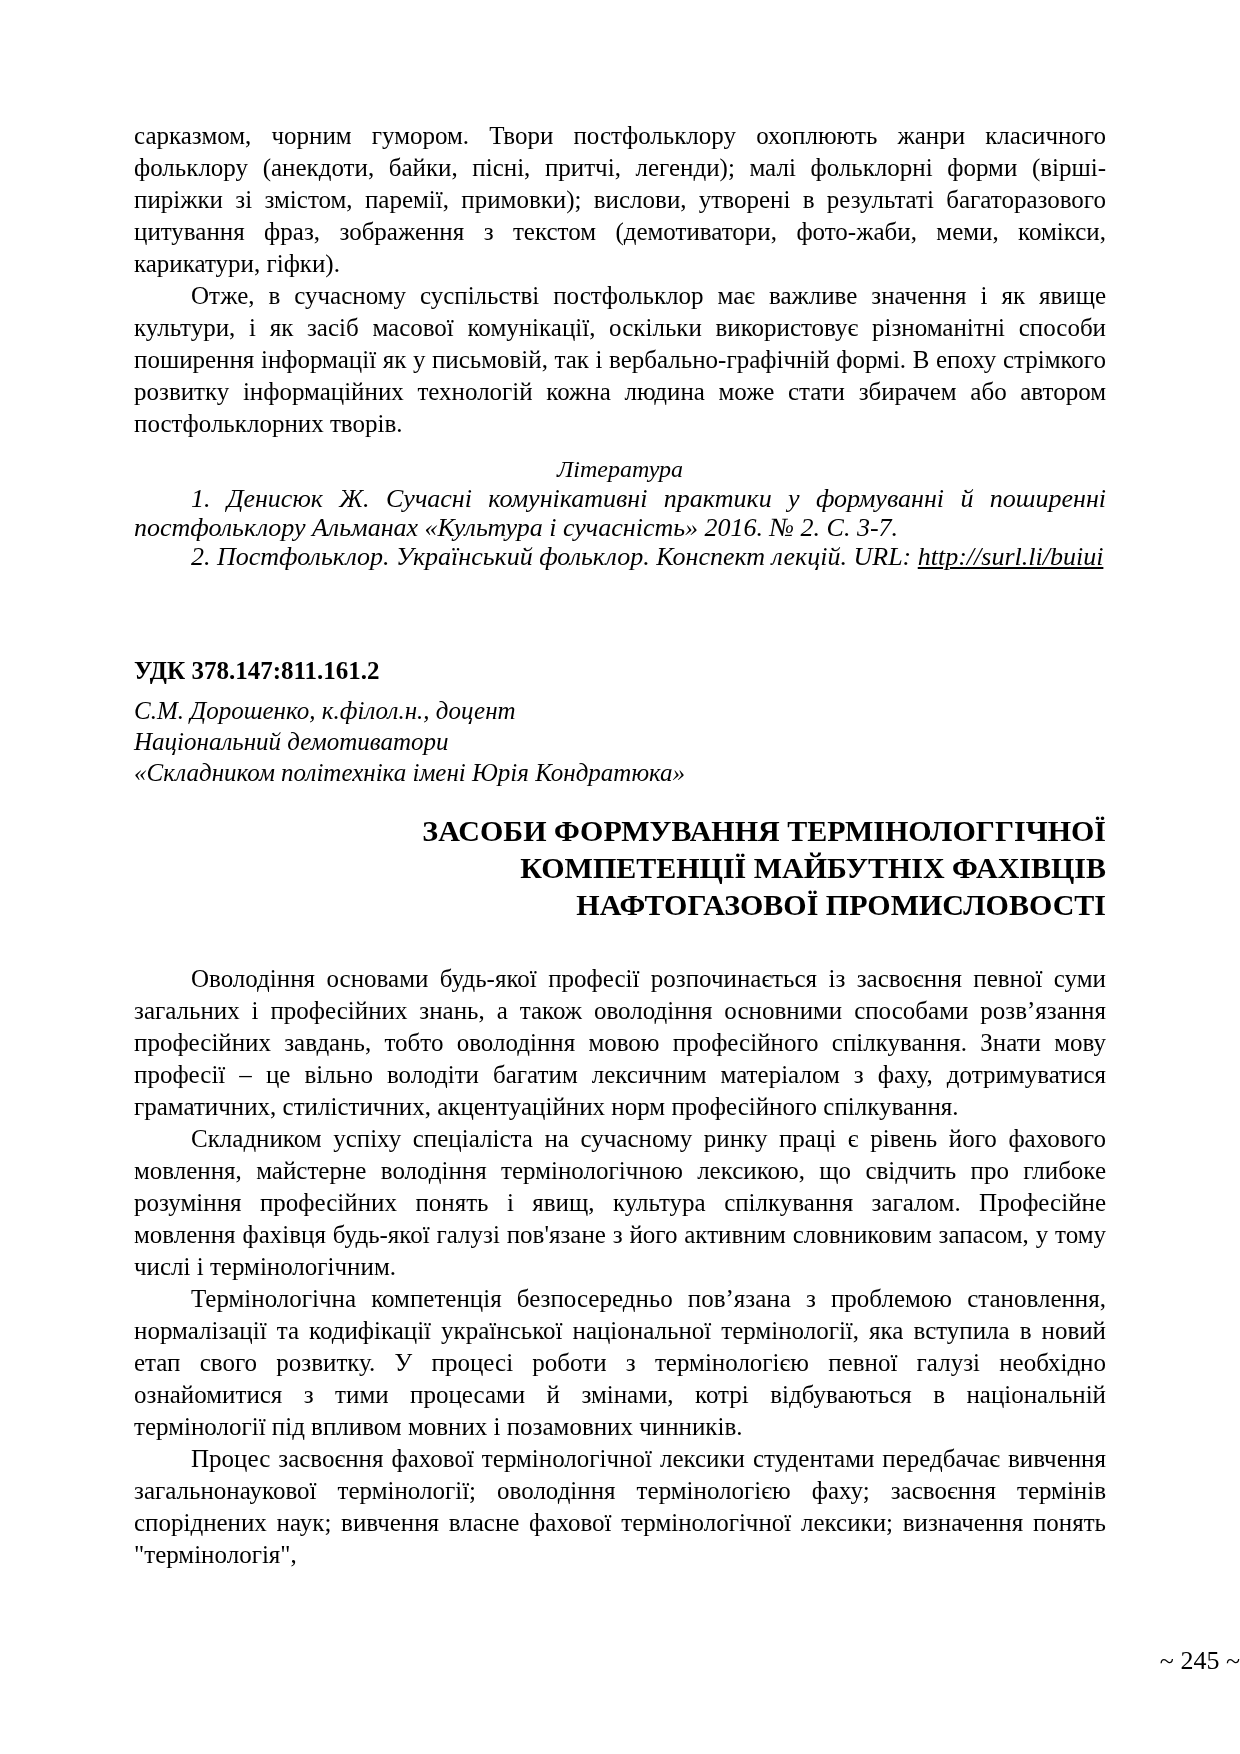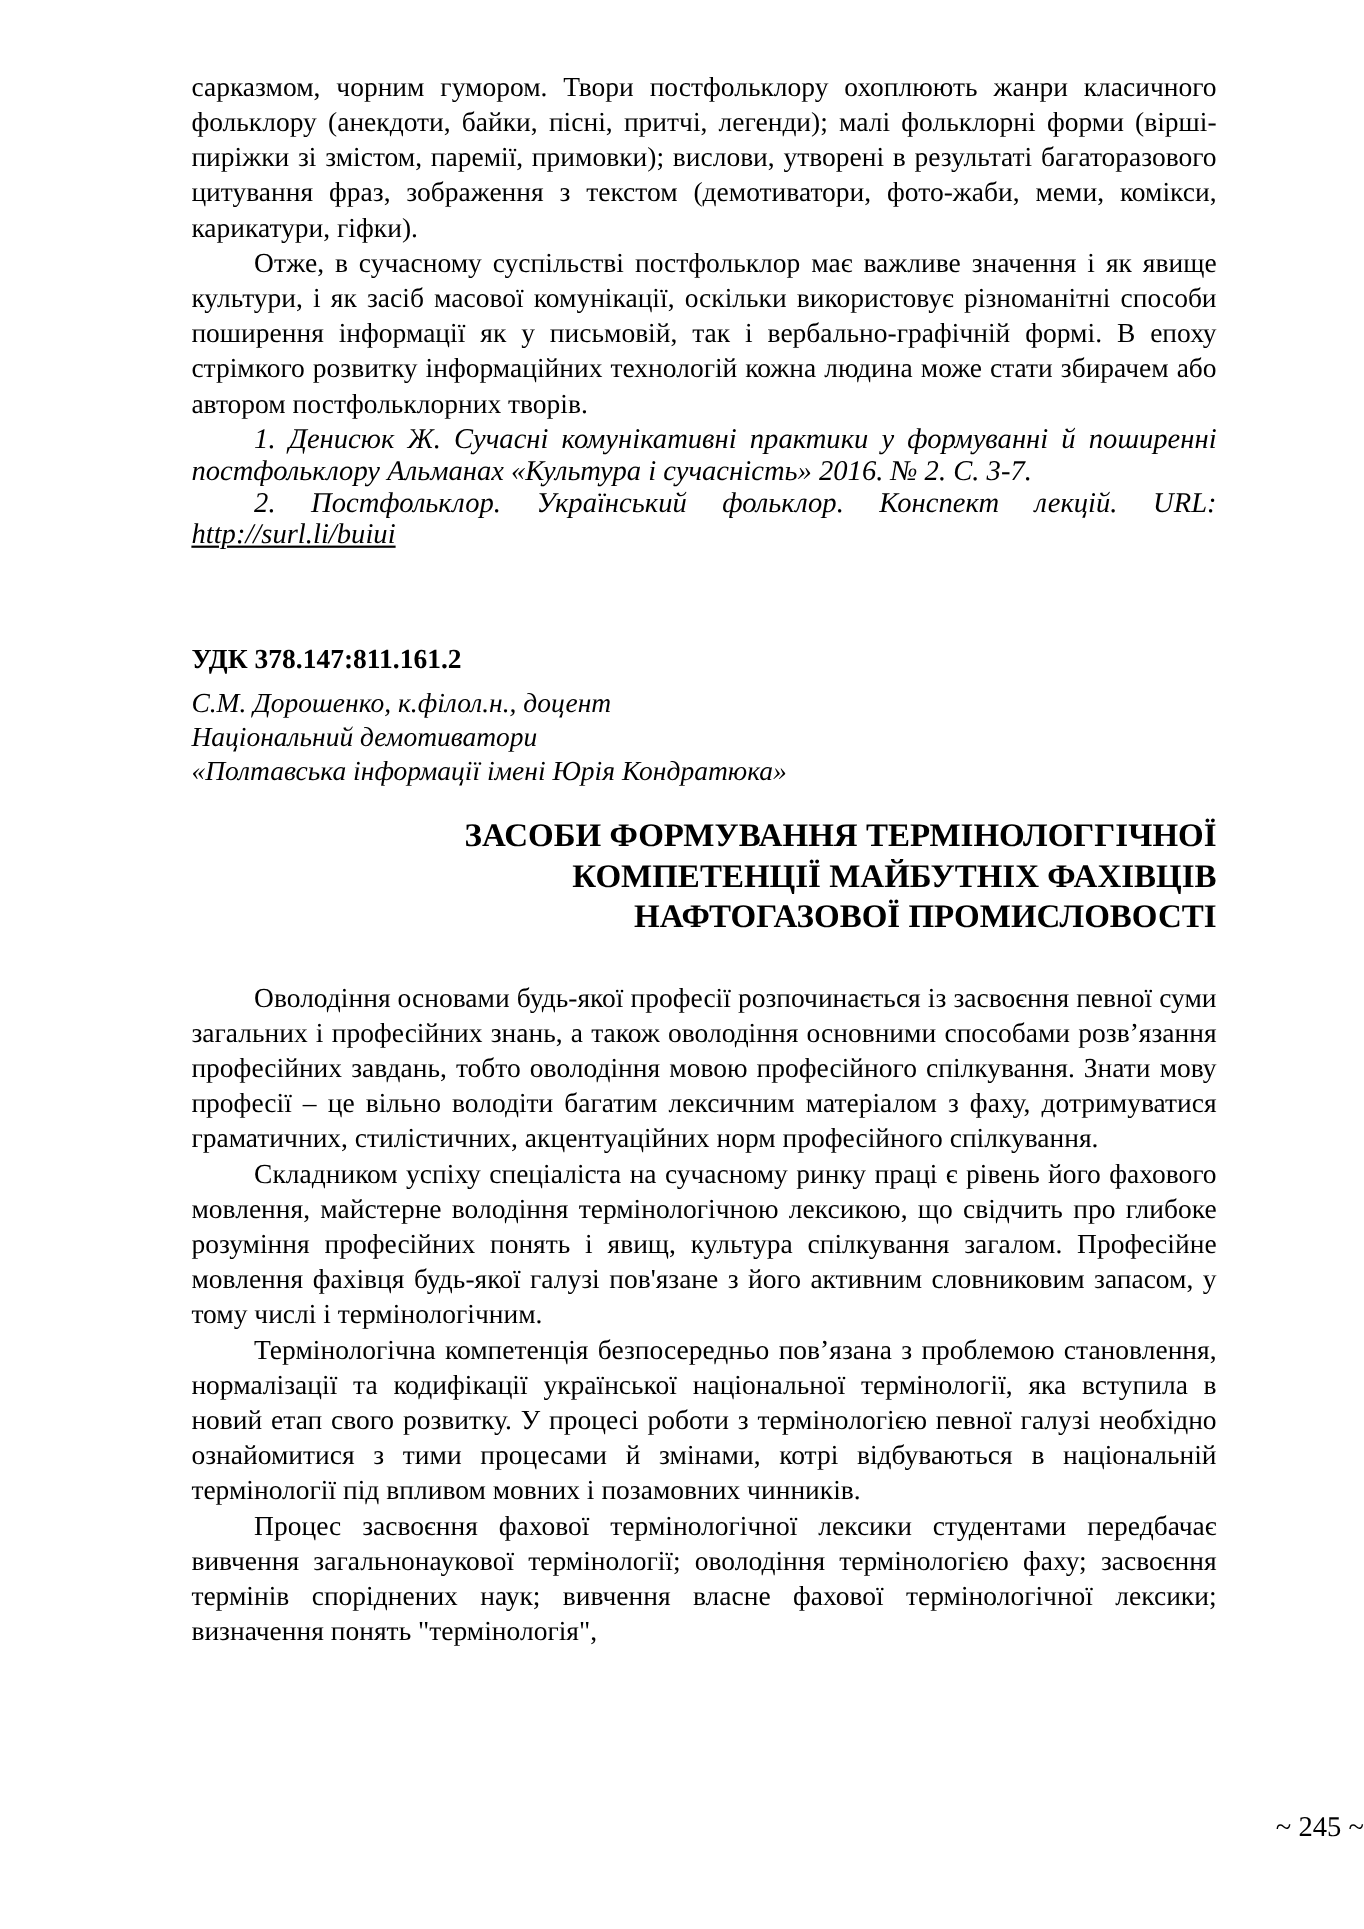--- a/index.html
+++ b/index.html
@@ -8,22 +8,21 @@
     position: relative;
     width: 1240px;
     height: 1754px;
     margin: 0 auto;
     background: #ffffff;
     font-family: "Liberation Serif", "DejaVu Serif", serif;
     color: #000000;
     overflow: hidden;
   }
   .content {
-    padding: 64px 134px 0 134px;
-    margin-left: 40px;
+    padding: 120px 134px 0 134px;
   }
   .body-par {
     font-size: 25px;
     line-height: 32px;
     text-align: justify;
     text-indent: 57px;
   }
   .no-indent { text-indent: 0; }
   .lit-heading {
     margin-top: 14px;
@@ -79,31 +78,32 @@
 </head>
 <body>
 
 <div class="page">
   <div class="content">
 
     <p class="body-par no-indent">сарказмом, чорним гумором. Твори постфольклору охоплюють жанри класичного фольклору (анекдоти, байки, пісні, притчі, легенди); малі фольклорні форми (вірші-пиріжки зі змістом, паремії, примовки); вислови, утворені в результаті багаторазового цитування фраз, зображення з текстом (демотиватори, фото-жаби, меми, комікси, карикатури, гіфки).</p>
 
     <p class="body-par">Отже, в сучасному суспільстві постфольклор має важливе значення і як явище культури, і як засіб масової комунікації, оскільки використовує різноманітні способи поширення інформації як у письмовій, так і вербально-графічній формі. В епоху стрімкого розвитку інформаційних технологій кожна людина може стати збирачем або автором постфольклорних творів.</p>
 
+    <div class="lit-heading">Література</div>
 
     <p class="ref-par">1. Денисюк Ж. Сучасні комунікативні практики у формуванні й поширенні постфольклору Альманах «Культура і сучасність» 2016. № 2. С. 3-7.</p>
 
     <p class="ref-par"><span>2. Постфольклор. Український фольклор. Конспект лекцій. URL: </span><a href="#" class="ref-link">http://surl.li/buiui</a></p>
 
     <div class="udk">УДК 378.147:811.161.2</div>
 
     <div class="authors">
       <div>С.М. Дорошенко, к.філол.н., доцент</div>
       <div>Національний демотиватори</div>
-      <div>«Полтавська інформації імені Юрія Кондратюка»</div>
+      <div>«Складником політехніка імені Юрія Кондратюка»</div>
     </div>
 
     <div class="article-title">
       <div>ЗАСОБИ ФОРМУВАННЯ ТЕРМІНОЛОГГІЧНОЇ</div>
       <div>КОМПЕТЕНЦІЇ МАЙБУТНІХ ФАХІВЦІВ</div>
       <div>НАФТОГАЗОВОЇ ПРОМИСЛОВОСТІ</div>
     </div>
 
     <p class="body-par first-body">Оволодіння основами будь-якої професії розпочинається із засвоєння певної суми загальних і професійних знань, а також оволодіння основними способами розв’язання професійних завдань, тобто оволодіння мовою професійного спілкування. Знати мову професії – це вільно володіти багатим лексичним матеріалом з фаху, дотримуватися граматичних, стилістичних, акцентуаційних норм професійного спілкування.</p>
 

